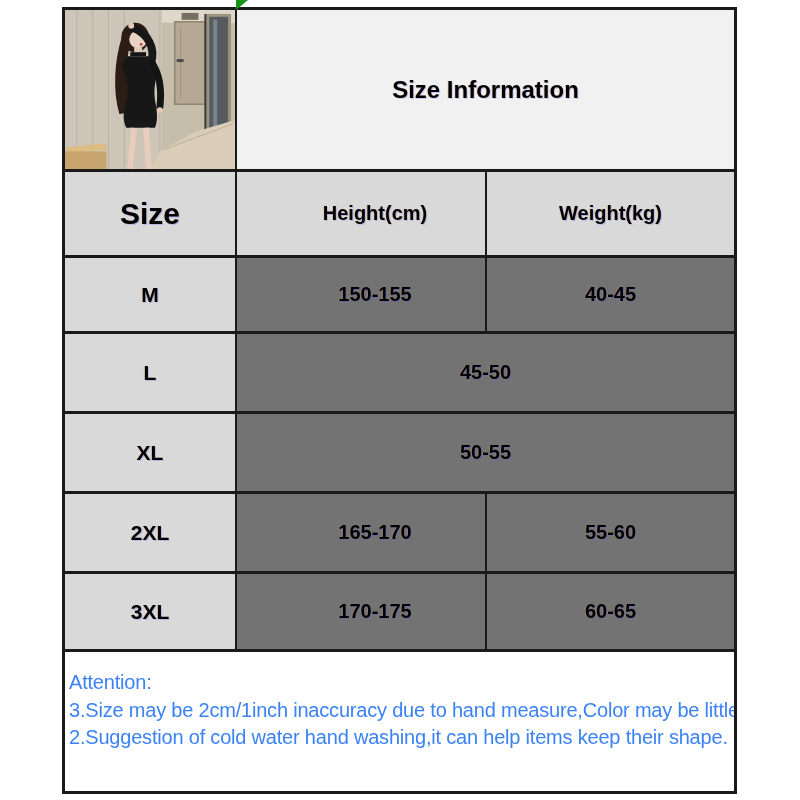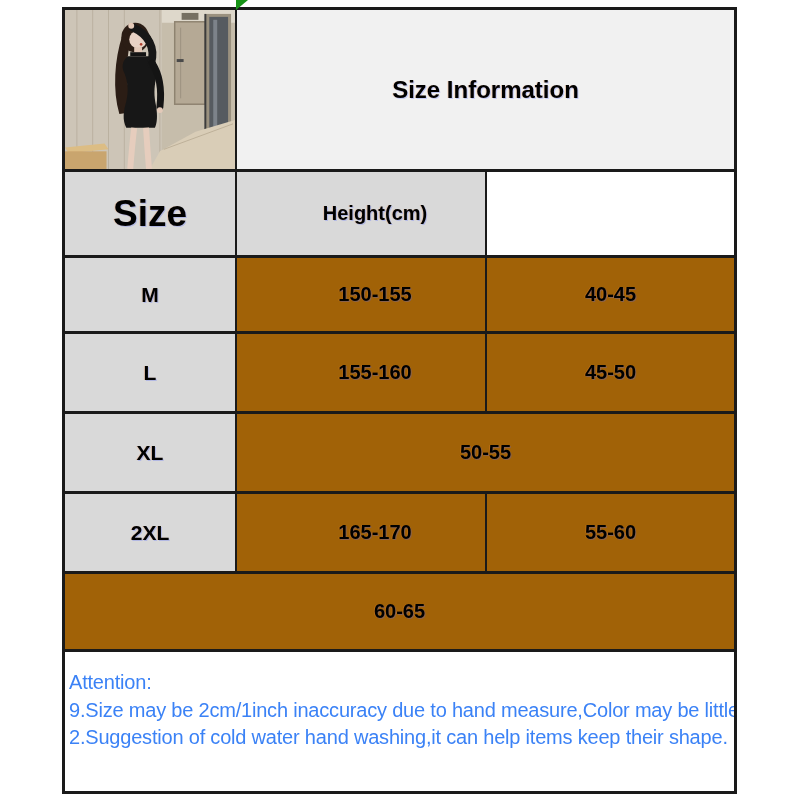--- a/index.html
+++ b/index.html
@@ -36,33 +36,33 @@
   }
   .c1{width:172px;border-right:2px solid var(--line);}
   .c2{width:250px;border-right:2px solid var(--line);padding-left:28px;}
   .c3{flex:1;}
   .row-top{height:162px;}
   .row-header{height:86px;}
   .row-m{height:76px;}
   .row-l,.row-xl,.row-2xl{height:80px;}
   .row-3xl{height:78px;}
   .gray{background:#d9d9d9;}
-  .light{background:#a16207;}
+  .light{background:#737373;}
   .photo-cell{
     width:172px;
     border-right:2px solid var(--line);
     padding:0;overflow:hidden;background:#cdc5b7;
   }
   .photo-cell svg{display:block;width:100%;height:100%;}
   .title-cell{flex:1;background:#f1f1f1;}
   .fr{ 
     text-shadow:1px 1px 0 rgba(80,100,255,.28), -1px 0 0 rgba(255,140,60,.25);
   }
   .title-text{font-weight:bold;font-size:24px;}
-  .size-header{font-weight:bold;font-size:37px;}
+  .size-header{font-weight:bold;font-size:30px;}
   .col-header{font-weight:bold;font-size:20px;}
   .size-label{font-weight:bold;font-size:21px;}
   .val{font-weight:bold;font-size:20px;}
   .attention{
     height:139px;
     background:#ffffff;
     box-sizing:border-box;
     padding:17px 4px;
     font-size:20px;
     letter-spacing:-0.2px;
@@ -149,44 +149,46 @@
       </svg>
     </div>
     <div class="cell title-cell">
       <span class="title-text fr">Size Information</span>
     </div>
   </div>
 
   <div class="row row-header">
     <div class="cell c1 gray size-header fr">Size</div>
     <div class="cell c2 gray col-header fr">Height(cm)</div>
+    <div class="cell c3 gray col-header fr">Weight(kg)</div>
   </div>
 
   <div class="row row-m">
     <div class="cell c1 gray size-label fr">M</div>
     <div class="cell c2 light val fr">150-155</div>
     <div class="cell c3 light val fr">40-45</div>
   </div>
   <div class="row row-l">
     <div class="cell c1 gray size-label fr">L</div>
-    <div class="cell c2 light val fr">155-160</div>
     <div class="cell c3 light val fr">45-50</div>
   </div>
   <div class="row row-xl">
     <div class="cell c1 gray size-label fr">XL</div>
     <div class="cell c3 light val fr">50-55</div>
   </div>
   <div class="row row-2xl">
     <div class="cell c1 gray size-label fr">2XL</div>
     <div class="cell c2 light val fr">165-170</div>
     <div class="cell c3 light val fr">55-60</div>
   </div>
   <div class="row row-3xl">
+    <div class="cell c1 gray size-label fr">3XL</div>
+    <div class="cell c2 light val fr">170-175</div>
     <div class="cell c3 light val fr">60-65</div>
   </div>
 
   <div class="row attention" style="display:block;">
     <div>Attention:</div>
-    <div>9.Size may be 2cm/1inch inaccuracy due to hand measure,Color may be little</div>
+    <div>3.Size may be 2cm/1inch inaccuracy due to hand measure,Color may be little</div>
     <div>2.Suggestion of cold water hand washing,it can help items keep their shape.</div>
   </div>
 
 </div>
 
 </body></html>

